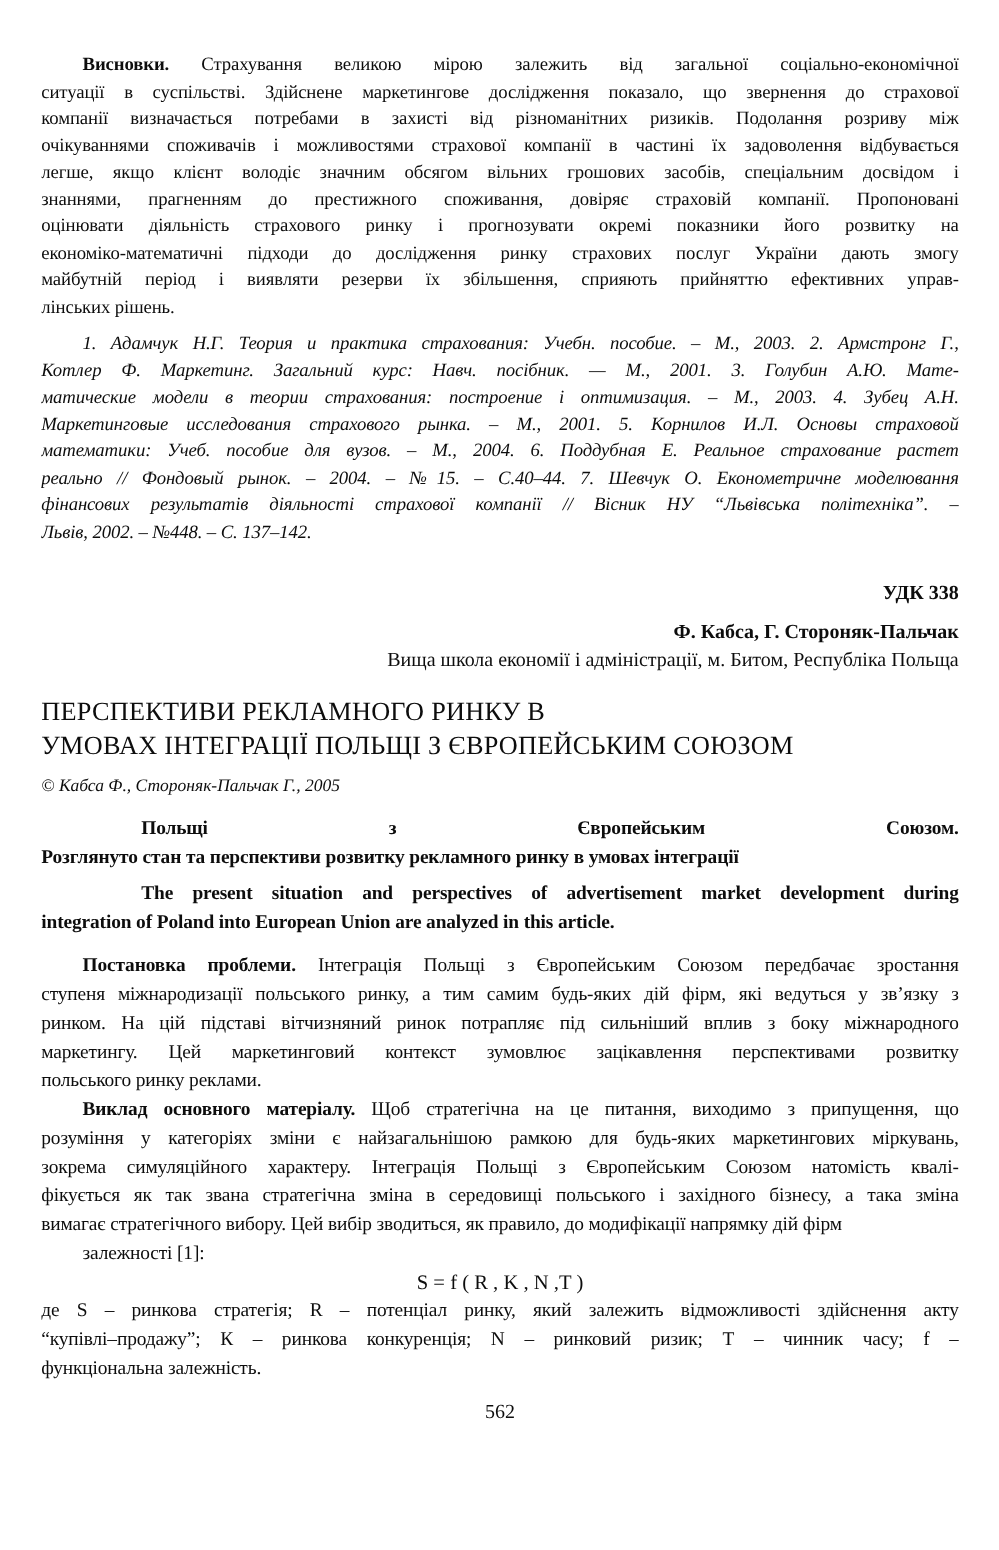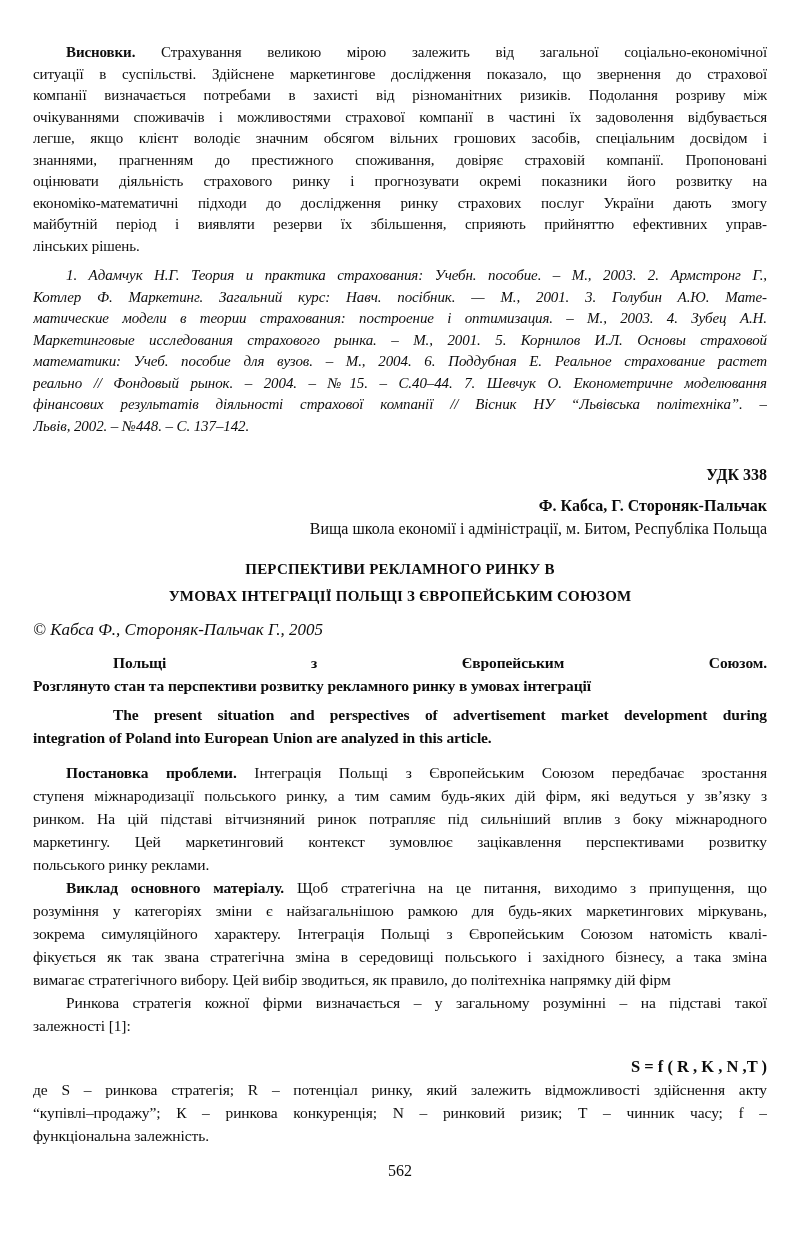--- a/index.html
+++ b/index.html
@@ -41,43 +41,42 @@
 
   .first-line { padding-left: 33px; text-align: justify; text-align-last: justify; letter-spacing: -0.1px; overflow: hidden; white-space: nowrap; }
   .lead { font-weight: 700; }
 
   .right-line { text-align: right; font-size: 16px; line-height: 23px; }
   .udc        { font-weight: 700; margin-bottom: 8px; }
   .authors    { font-weight: 700; }
   .affiliation{ margin-bottom: 16px; }
 
   .title {
-    text-align: center;
-    font-weight: 700;
-    font-size: 15px;
+    text-align: left;
+    font-weight: 400;
+    font-size: 21px;
     line-height: 27px;
     letter-spacing: 0.2px;
     margin-bottom: 8px;
   }
   .copyright {
     font-style: italic;
-    font-size: 17px;
+    font-size: 14px;
     line-height: 23px;
     margin-bottom: 10px;
   }
   .abstract { font-weight: 700; }
   .abstract-ua { margin-bottom: 6px; }
   .abstract-en { margin-bottom: 12px; }
 
   .formula {
-    text-align: right;
+    text-align: center;
     font-size: 16.5px;
     line-height: 23px;
-    font-weight: 700;
-    margin-top: 18px;
+    font-weight: 400;
   }
   .page-number {
     text-align: center;
     font-size: 16px;
     line-height: 23px;
     margin-top: 12px;
   }
 </style>
 </head>
 <body>
@@ -145,27 +144,26 @@
         <div class="line">польського ринку реклами.</div>
       </div>
   </div>
 
   <div class="block-b">
     <div class="first-line"><span class="lead">Виклад основного матеріалу.</span><span> Щоб стратегічна на це питання, виходимо з припущення, що</span></div>
     <div class="lines">
         <div class="line">розуміння у категоріях зміни є найзагальнішою рамкою для будь-яких маркетингових міркувань,</div>
         <div class="line">зокрема симуляційного характеру. Інтеграція Польщі з Європейським Союзом натомість квалі-</div>
         <div class="line">фікується як так звана стратегічна зміна в середовищі польського і західного бізнесу, а така зміна</div>
-        <div class="line">вимагає стратегічного вибору. Цей вибір зводиться, як правило, до політехніка напрямку дій фірм</div>
+        <div class="line">вимагає стратегічного вибору. Цей вибір зводиться, як правило, до модифікації напрямку дій фірм</div>
       </div>
   </div>
 
   <div class="block-b">
     <div class="lines indent-first">
-        <div class="line">Ринкова стратегія кожної фірми визначається – у загальному розумінні – на підставі такої</div>
         <div class="line">залежності [1]:</div>
       </div>
   </div>
 
   <div class="formula">S = f ( R , K , N ,T )</div>
 
   <div class="block-b">
     <div class="lines">
         <div class="line">де S – ринкова стратегія; R – потенціал ринку, який залежить відможливості здійснення акту</div>
         <div class="line">“купівлі–продажу”; К – ринкова конкуренція; N – ринковий ризик; Т – чинник часу; f –</div>

